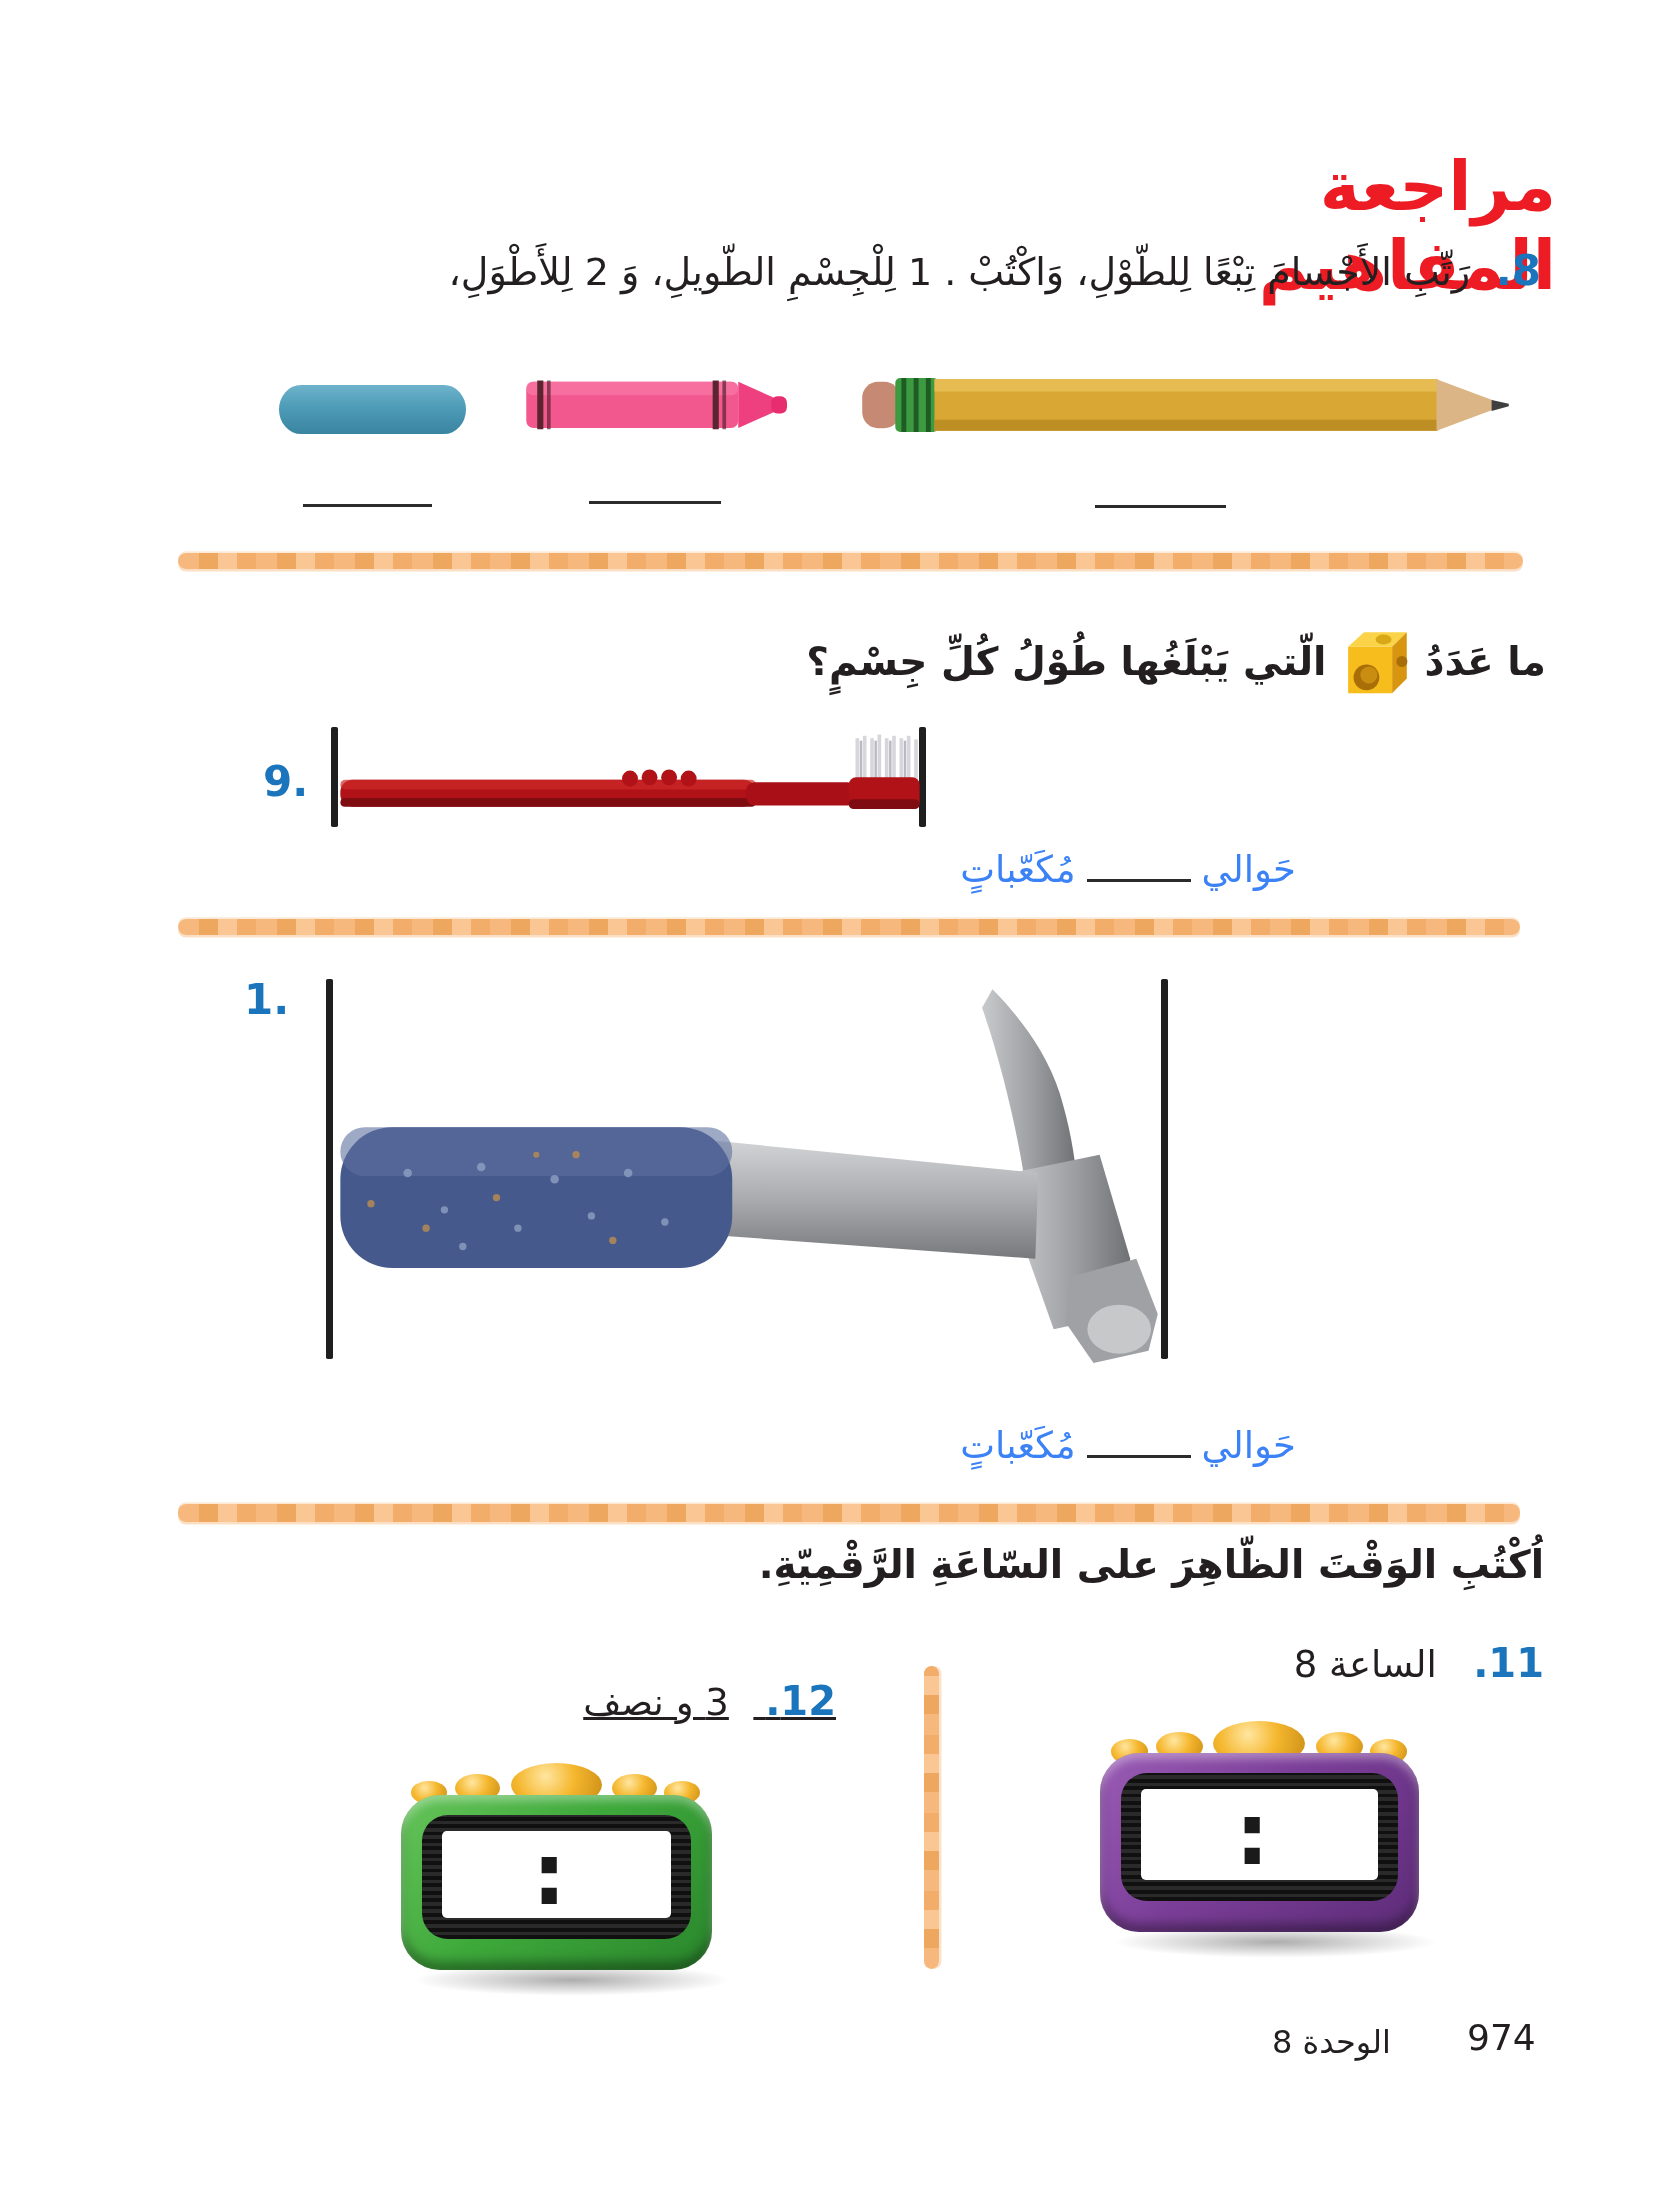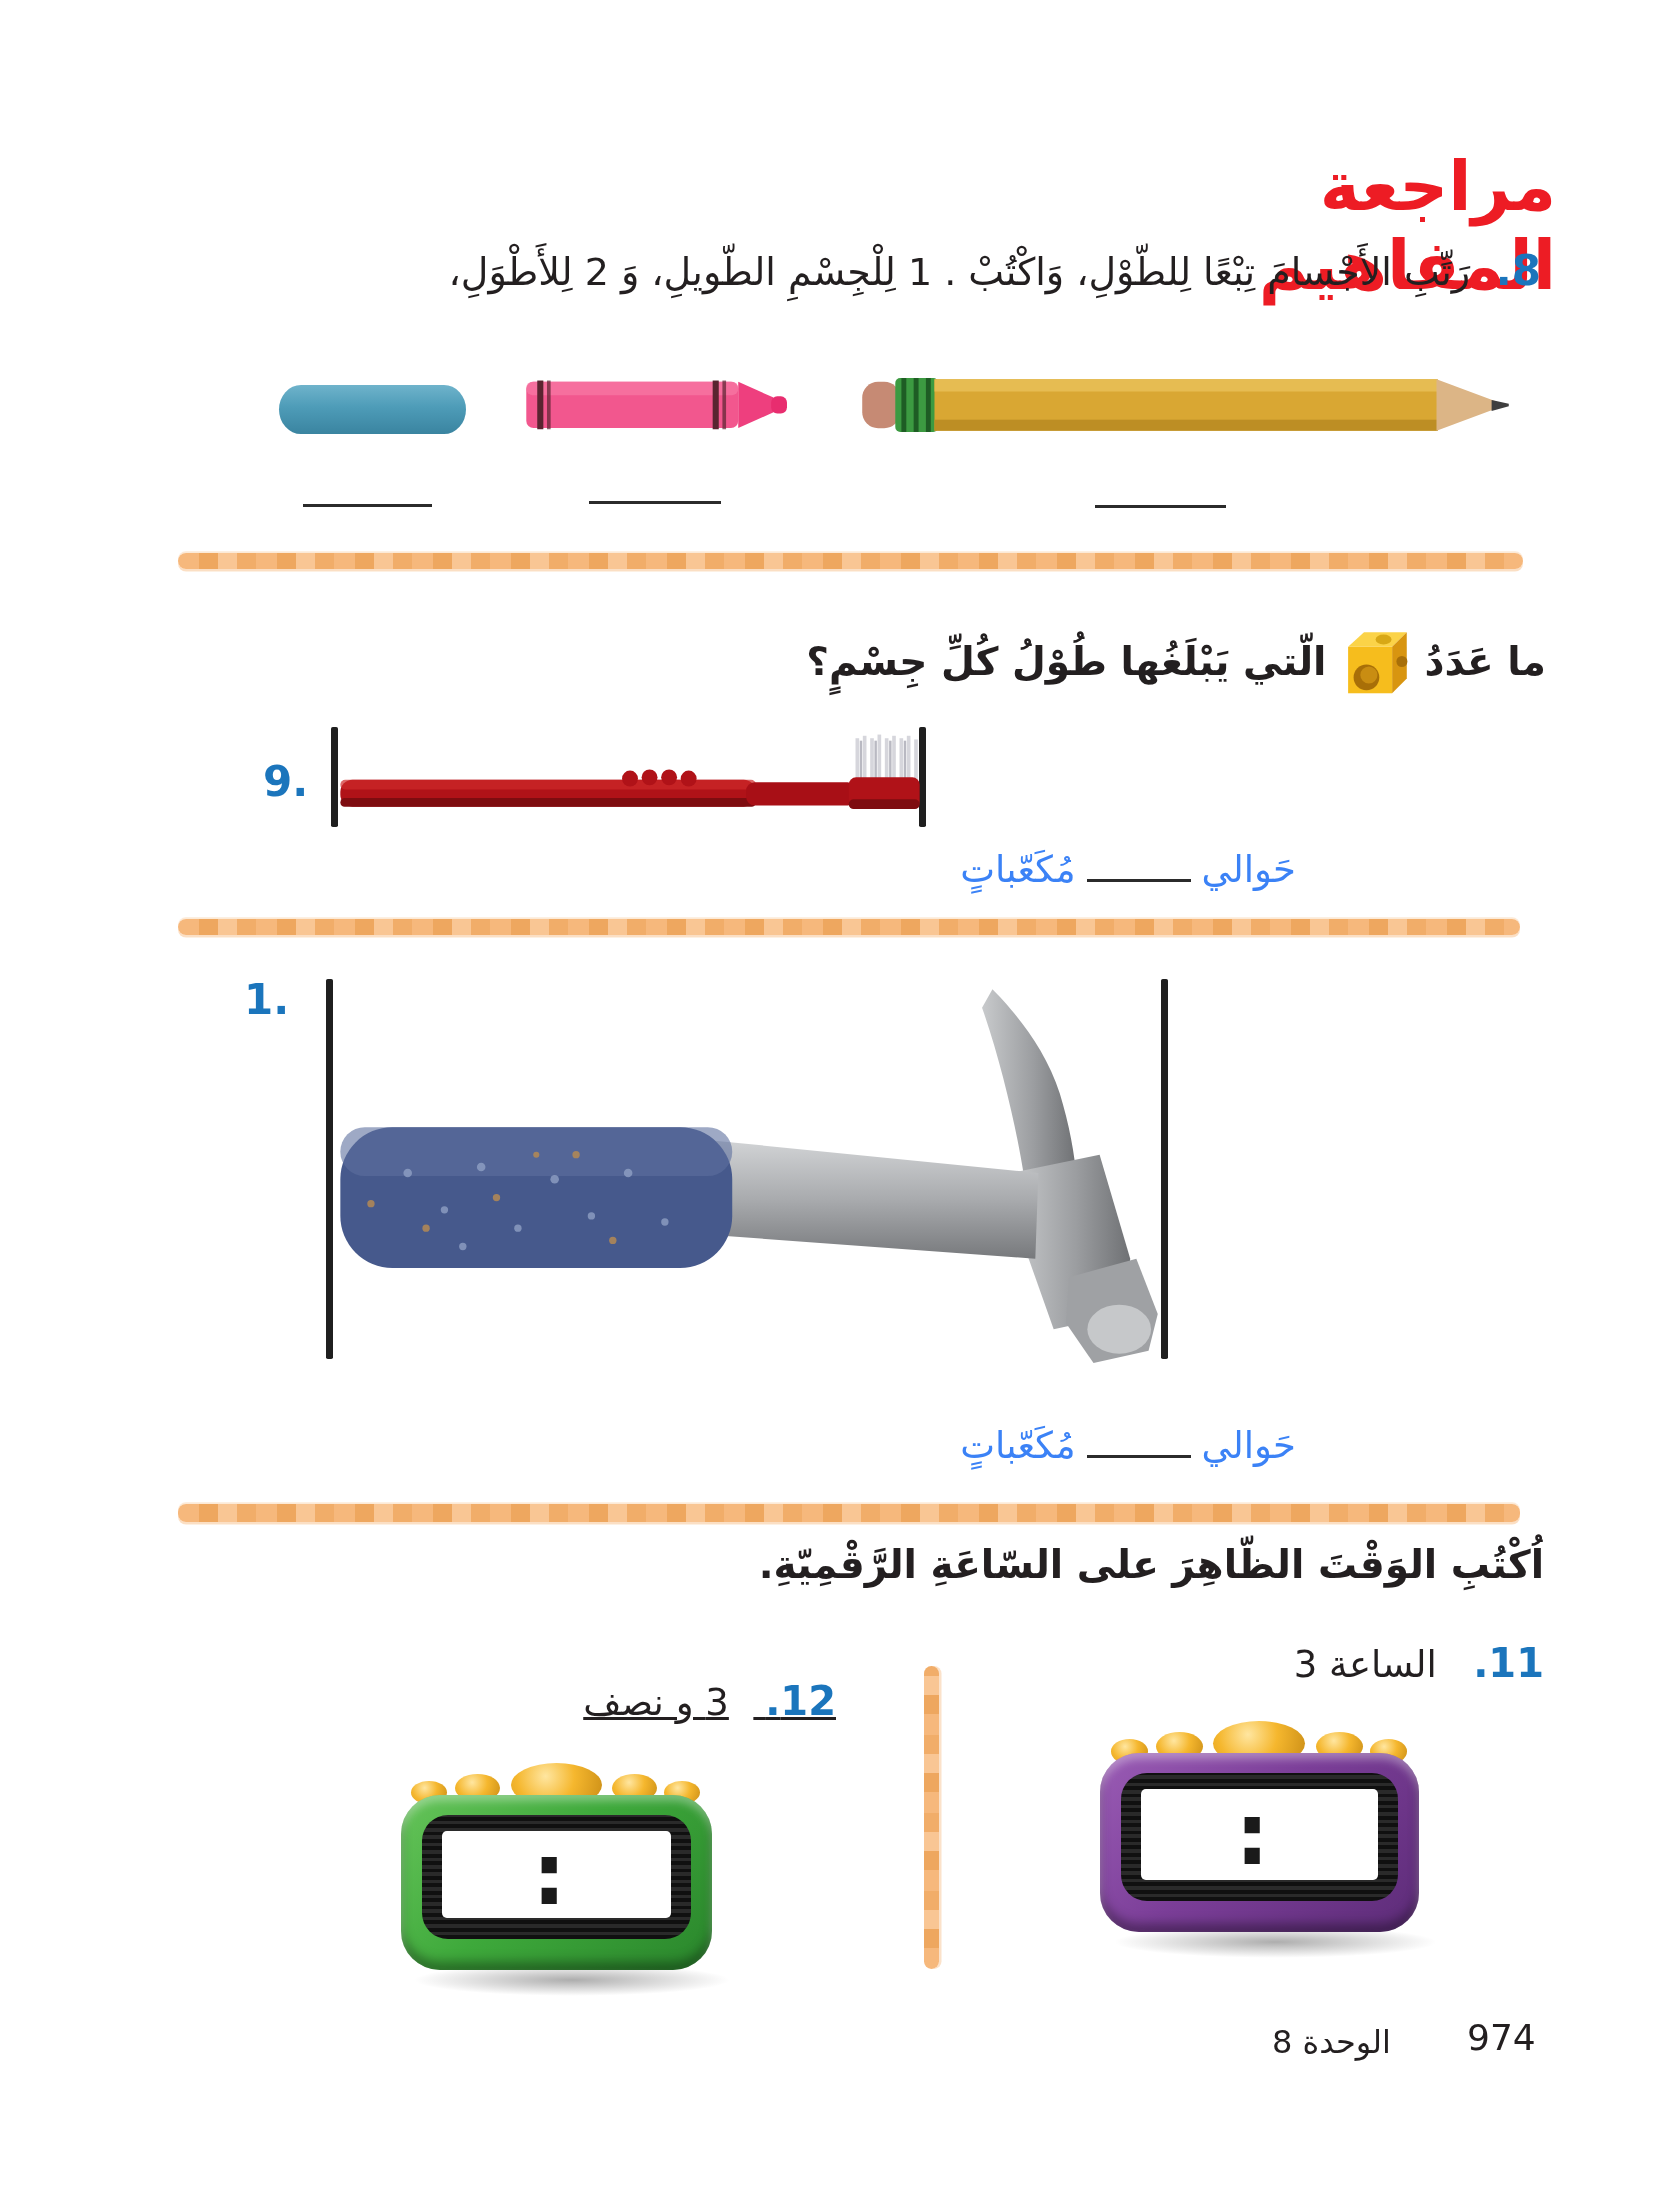--- a/index.html
+++ b/index.html
@@ -241,21 +241,21 @@
   <div class="abs rtl about-line" style="right:358px;top:1424px;width:368px;">
     <span>حَوالي</span><span class="inline-blank"></span><span>مُكَعّباتٍ</span>
   </div>
 
   <div class="abs divider-h" style="left:178px;top:1504px;width:1342px;height:18.4px;"></div>
 
   <div class="abs rtl boldline" style="right:110px;top:1542px;width:796px;font-size:39px;">اُكْتُبِ الوَقْتَ الظّاهِرَ على السّاعَةِ الرَّقْمِيّةِ.</div>
 
   <div class="abs rtl" style="right:110px;top:1640px;width:398px;font-size:37px;">
     <span class="qnum" style="font-size:40px;">11.</span>
-    <span style="margin-right:24.5px;">الساعة 3</span>
+    <span style="margin-right:24.5px;">الساعة 8</span>
   </div>
 
   <div class="abs rtl" style="right:818px;top:1678px;width:392px;font-size:37px;text-decoration:underline;">
     <span class="qnum" style="font-size:40px;">12.</span>
     <span style="margin-right:24.5px;">3 و نصف</span>
   </div>
 
   <div class="abs divider-v" style="left:924px;top:1666px;height:303px;"></div>
 
   <div class="clock purple" style="left:1100px;top:1721px;width:319px;height:228px;">

